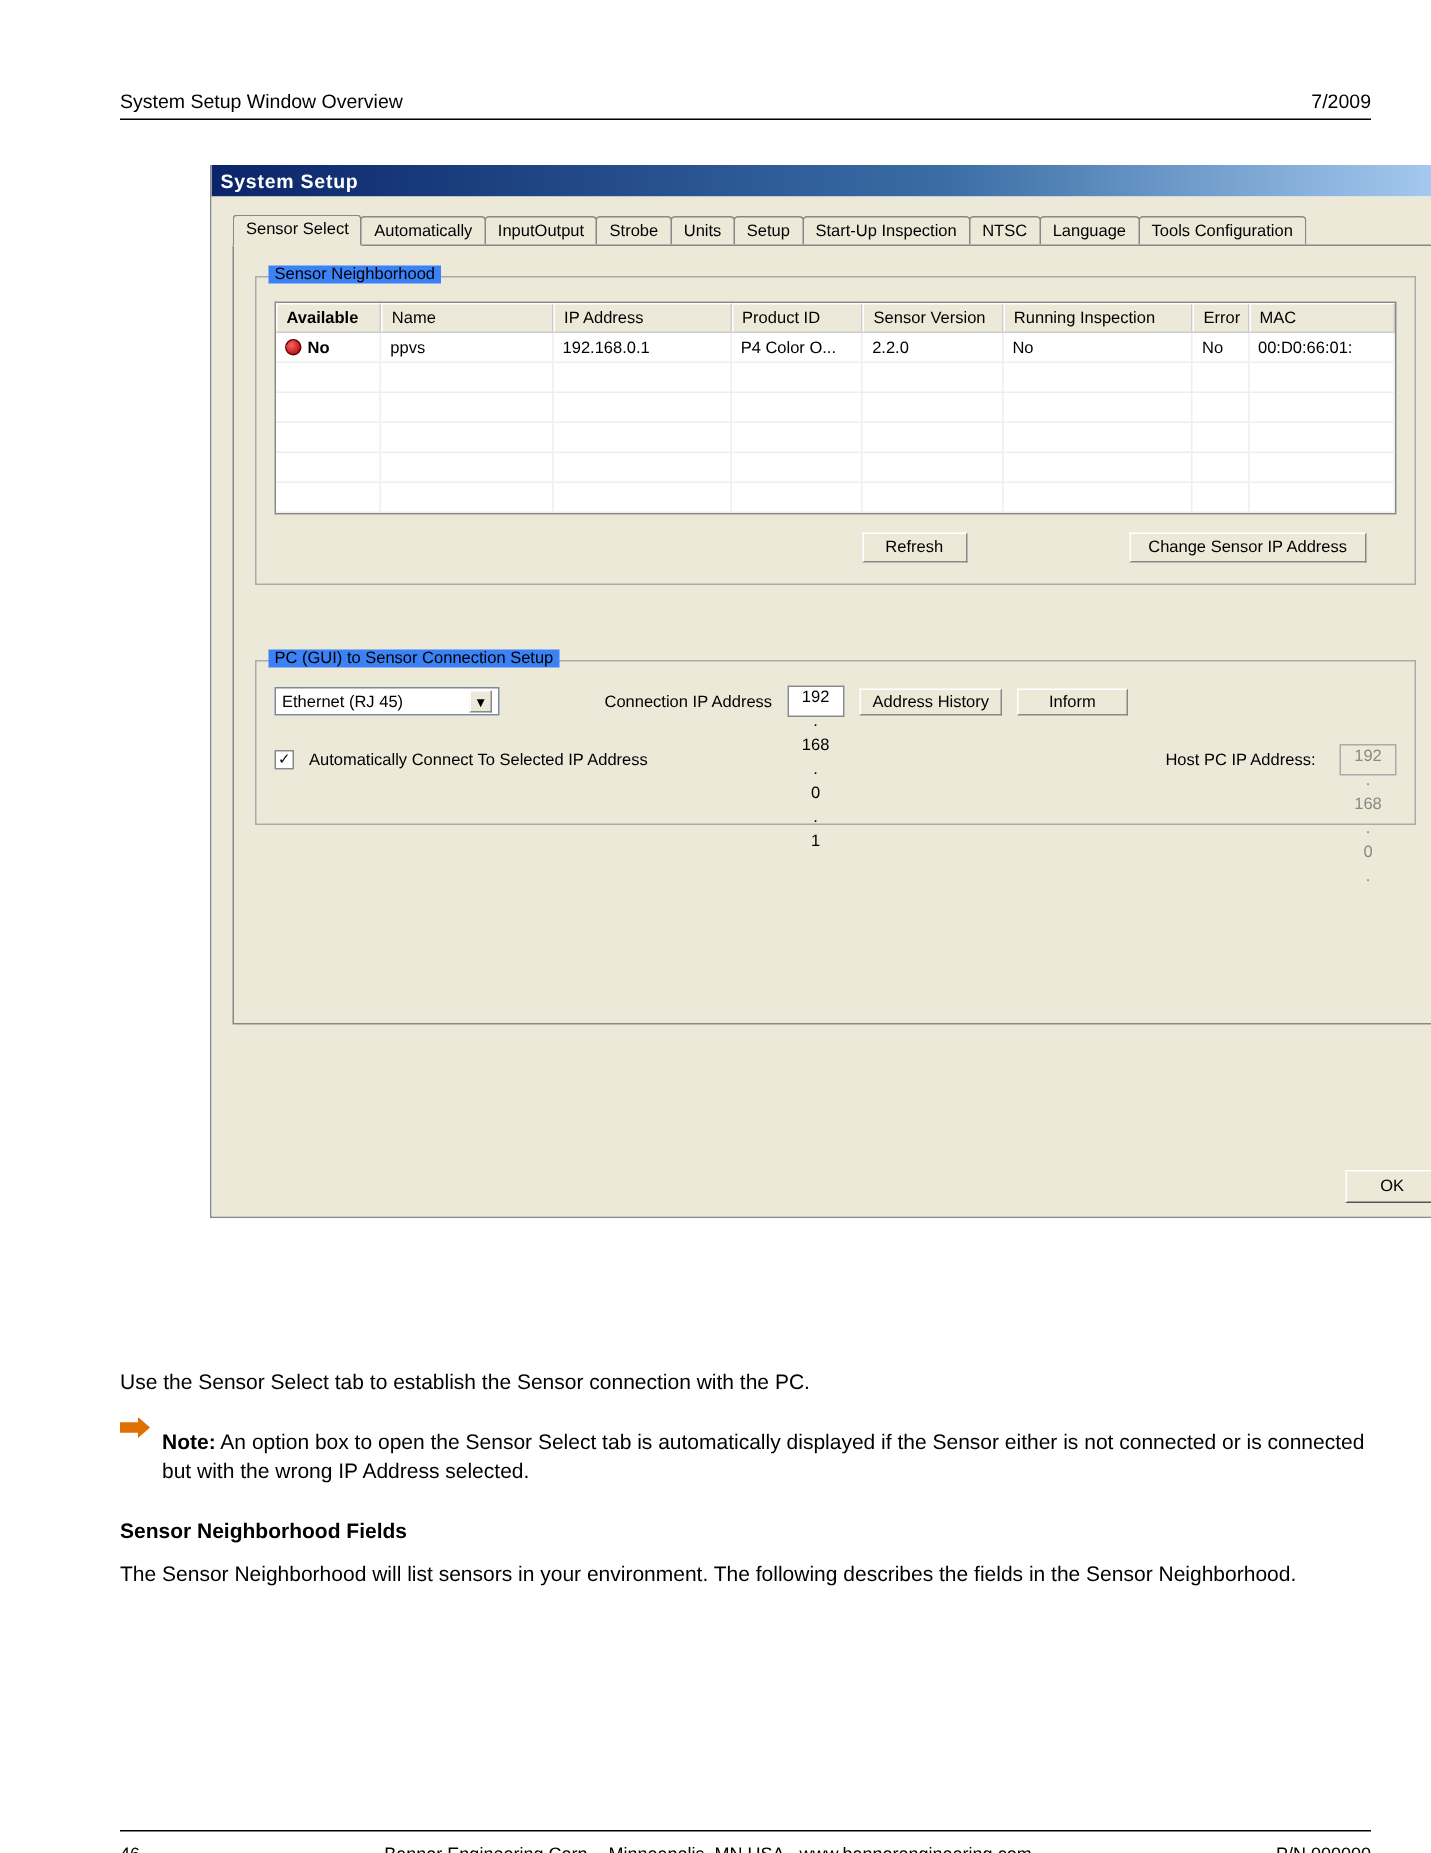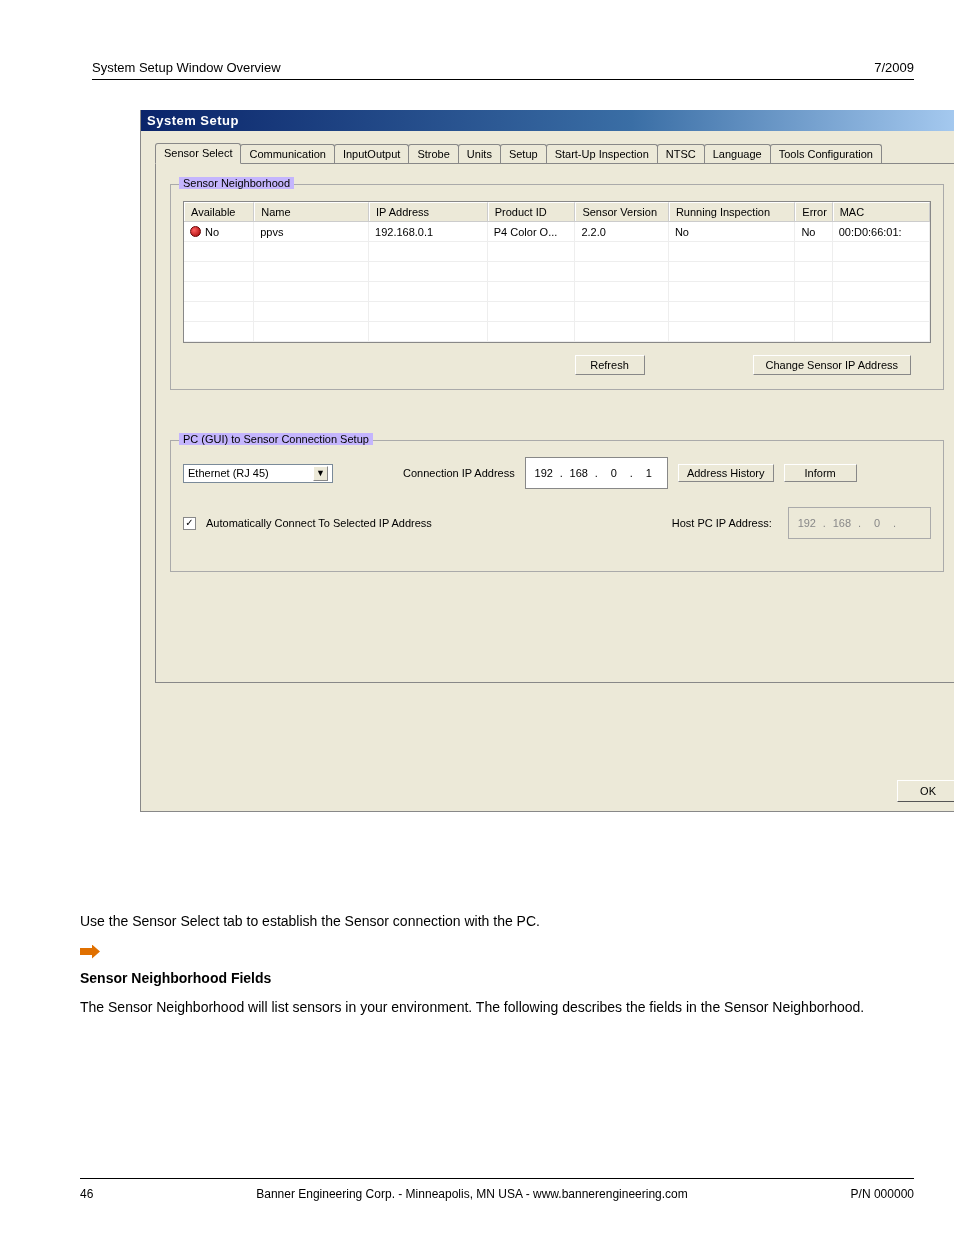--- a/index.html
+++ b/index.html
@@ -13,21 +13,20 @@
   .page {
     padding: 60px 40px 30px 80px;
   }
   .header-row {
     display: flex;
     justify-content: space-between;
     font-size: 13px;
     border-bottom: 1px solid #000;
     padding-bottom: 4px;
     margin-bottom: 30px;
-    margin-left: 12px;
   }
   .screenshot-frame {
     margin-left: 60px;
     width: 820px;
     overflow: hidden;
     border-left: 1px solid #888;
     border-right: 1px solid #888;
     border-bottom: 1px solid #888;
   }
   .title-bar {
@@ -81,21 +80,21 @@
   .fieldset {
     border: 1px solid #aaa;
     padding: 16px 12px 14px 12px;
     margin-bottom: 50px;
     position: relative;
   }
   .fieldset-legend {
     position: absolute;
     top: -8px;
     left: 8px;
-    background: #c4b5fd;
+    background: #3b82f6;
     padding: 0 4px;
     font-size: 11px;
   }
   .grid {
     background: #fff;
     border: 1px solid #888;
     width: 100%;
     margin-bottom: 12px;
   }
   .grid-header {
@@ -120,21 +119,21 @@
   .grid-row > div {
     border-right: 1px solid #eee;
     padding: 2px 6px;
     font-size: 11px;
     white-space: nowrap;
     overflow: hidden;
     display: flex;
     align-items: center;
   }
   .grid-row.empty > div { min-height: 18px; }
-  .col-avail { width: 72px; }
+  .col-avail { width: 72px; font-weight: bold; }
   .col-name { width: 118px; }
   .col-ip { width: 122px; }
   .col-prod { width: 90px; }
   .col-ver { width: 96px; }
   .col-run { width: 130px; }
   .col-err { width: 38px; }
   .col-mac { width: 100px; }
   .red-dot {
     width: 11px; height: 11px;
     background: radial-gradient(circle at 35% 35%, #ff6060, #a00000);
@@ -190,21 +189,22 @@
     font-size: 9px;
   }
   .ip-box {
     background: #fff;
     border: 1px solid #888;
     padding: 1px 6px;
     font-size: 11px;
     display: inline-flex;
     gap: 4px;
     align-items: center;
-    height: 32px;
+    height: 21px;
+    flex-direction: column;
   }
   .ip-box.readonly { background: #ece9d8; color: #888; border-color:#aaa;}
   .ip-seg { width: 24px; text-align: center; }
   .checkbox {
     width: 13px; height: 13px;
     border: 1px solid #888;
     background: #fff;
     display: inline-flex;
     align-items: center;
     justify-content: center;
@@ -253,21 +253,21 @@
   </div>
 
   <div class="screenshot-frame">
     <div class="title-bar">
       <span>System  Setup</span>
     </div>
     <div class="window-body">
 
       <div class="tab-strip">
         <div class="tab active">Sensor Select</div>
-        <div class="tab">Communication</div>
+        <div class="tab">Automatically</div>
         <div class="tab">InputOutput</div>
         <div class="tab">Strobe</div>
         <div class="tab">Units</div>
         <div class="tab">Setup</div>
         <div class="tab">Start-Up Inspection</div>
         <div class="tab">NTSC</div>
         <div class="tab">Language</div>
         <div class="tab">Tools Configuration</div>
       </div>
 
@@ -396,20 +396,24 @@
         <span class="ok-btn">OK</span>
       </div>
 
     </div>
   </div>
 
   <div class="body-text">
     <p>Use the Sensor Select tab  to establish the Sensor connection with the PC.</p>
     <div class="note-row">
       <div class="note-icon"></div>
+      <p>
+        <span class="bold">Note:</span>
+        <span>An option box to open the Sensor Select tab is automatically displayed if the Sensor either is not connected or is connected but with the wrong IP Address selected.</span>
+      </p>
     </div>
     <p class="bold">Sensor Neighborhood Fields</p>
     <p>The Sensor Neighborhood will list sensors in your environment. The following describes the fields in the Sensor Neighborhood.</p>
   </div>
 
   <div class="footer">
     <span>46</span>
     <div class="footer-center">
       <div>Banner Engineering Corp. - Minneapolis, MN USA - www.bannerengineering.com</div>
 

